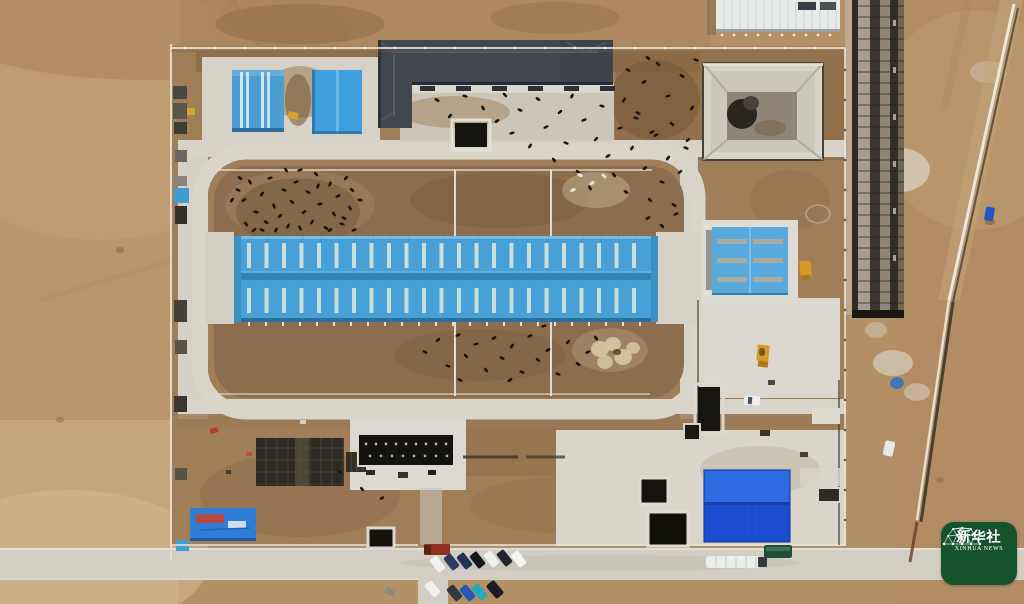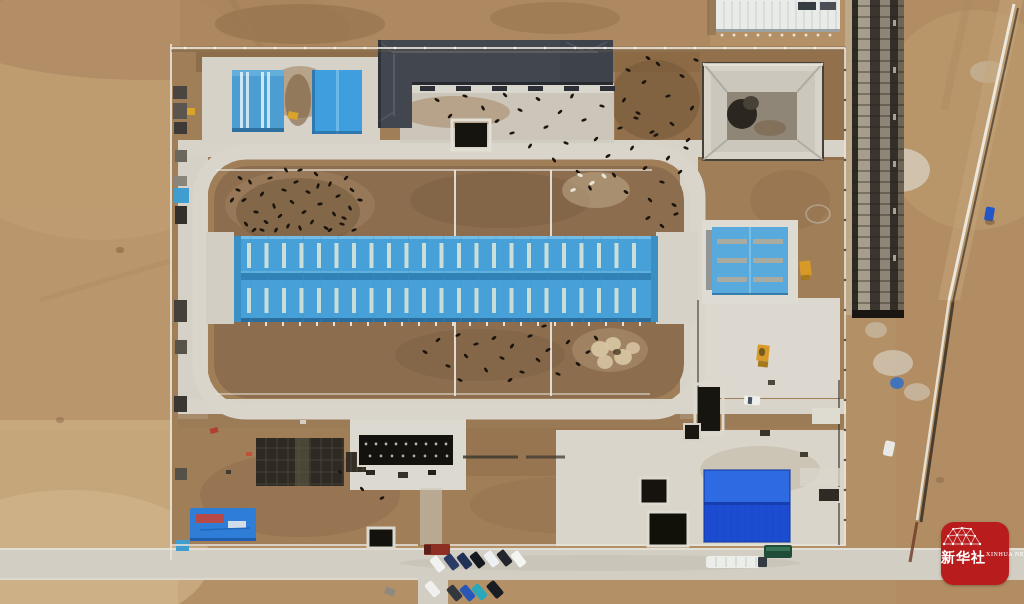--- a/index.html
+++ b/index.html
@@ -1,20 +1,20 @@
 <!DOCTYPE html>
 <html><head>
 <meta charset="utf-8">
 <style>
   html,body{margin:0;padding:0;background:#000;}
   .stage{position:relative;width:1024px;height:604px;overflow:hidden;
          font-family:"Liberation Sans",sans-serif;background:#b49066;}
   .stage svg{position:absolute;left:0;top:0;}
-  .watermark{position:absolute;left:941px;top:522px;width:68px;height:63px;
-    background:#b91c1c;border-radius:13px;display:flex;flex-direction:row;
+  .watermark{position:absolute;left:941px;top:522px;width:76px;height:63px;
+    background:#14532d;border-radius:13px;display:flex;flex-direction:column;
     align-items:center;justify-content:flex-start;box-shadow:0 1px 3px rgba(40,30,10,.35);}
   .wm-cn{color:#fff;font-weight:bold;font-size:14px;line-height:15px;margin-top:7px;
     letter-spacing:1px;white-space:nowrap;}
   .wm-en{color:#fff;font-size:6px;letter-spacing:.6px;margin-top:1px;white-space:nowrap;
     font-family:"Liberation Serif",serif;}
   .wm-dome{margin-top:2px;}
 </style>
 </head>
 <body>
 

